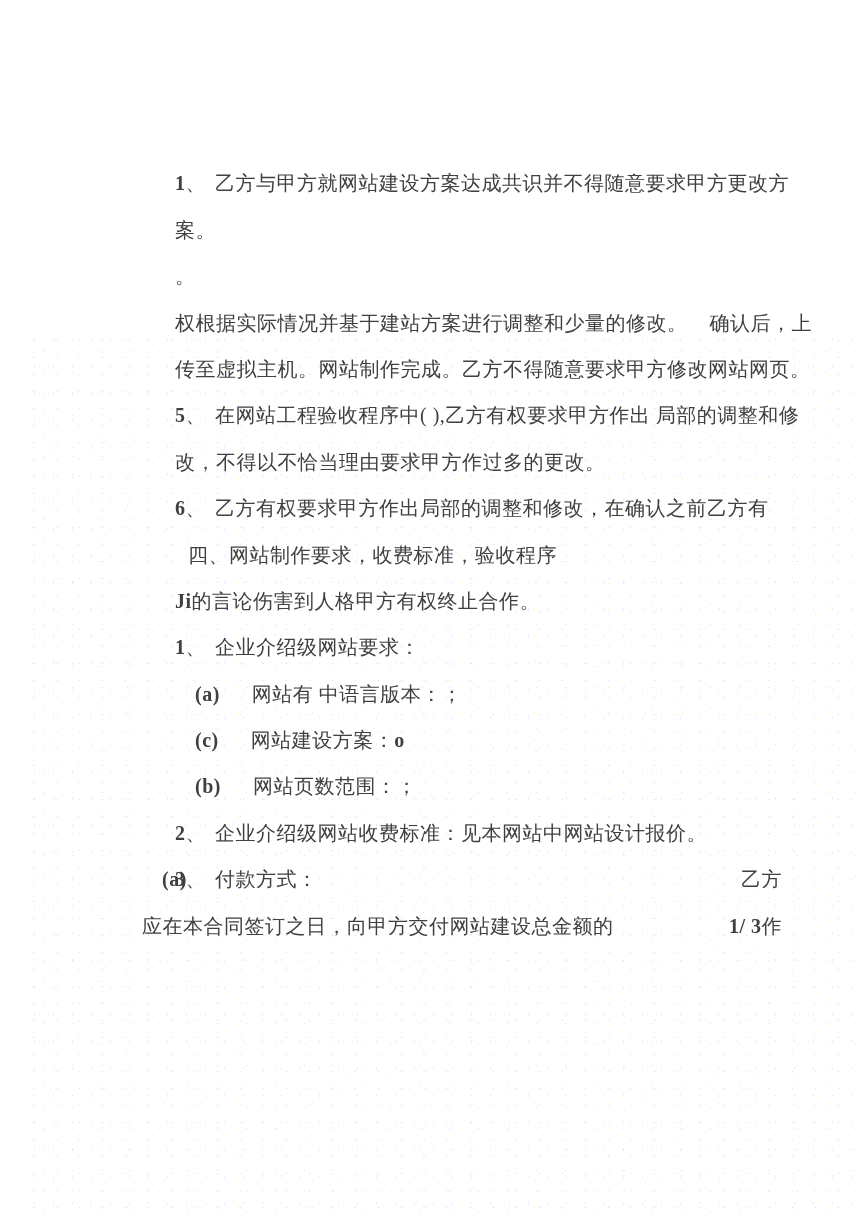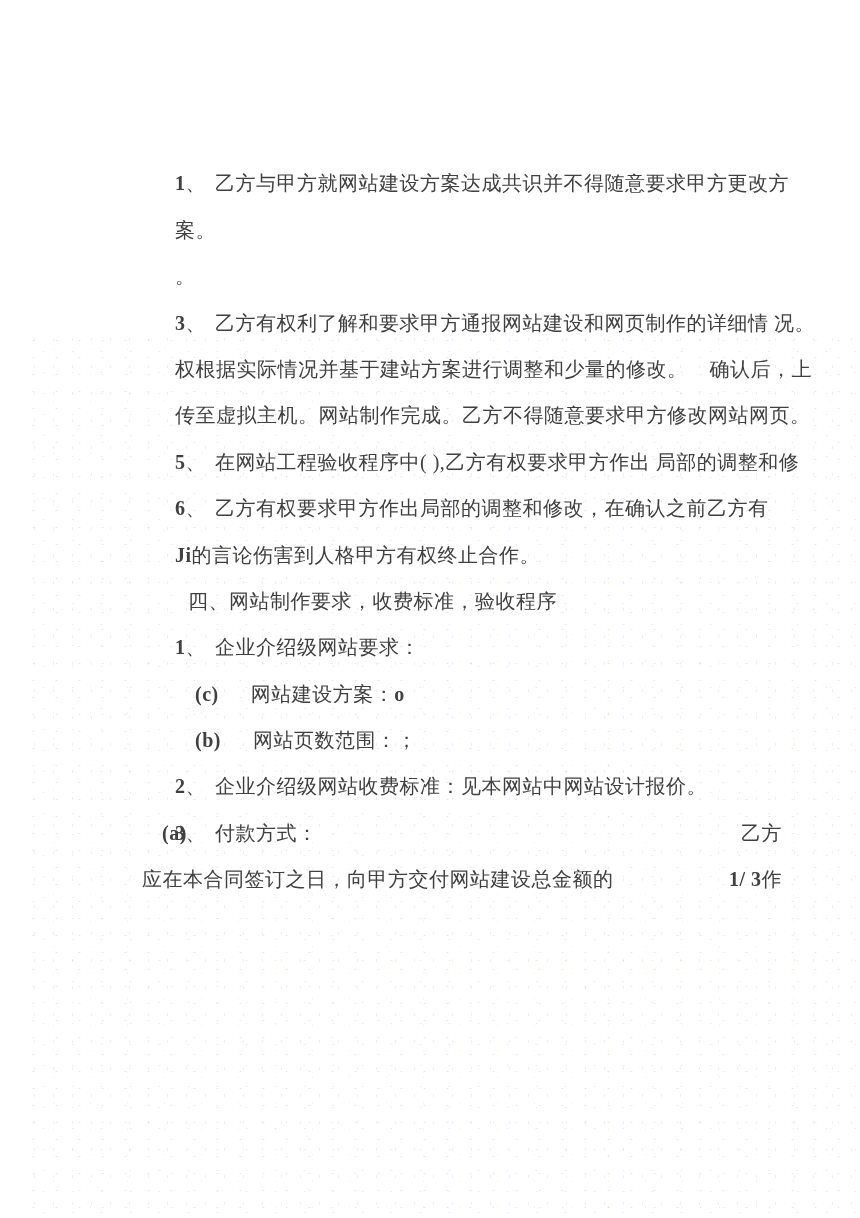--- a/index.html
+++ b/index.html
@@ -59,54 +59,57 @@
 
     <div class="line">
       <span>案。</span>
     </div>
 
 
     <div class="line">
       <span>。</span>
     </div>
 
-    <div class="line">
-      <span class="num">3</span><span class="sep">、</span><span>乙方有权利了解和要求甲方通报网站建设和网页制作的详细情 况。</span>
-    </div>
 
 
     <div class="line">
       <span>权根据实际情况并基于建站方案进行调整和少量的修改。    确认后，上</span>
     </div>
 
     <div class="line">
       <span>传至虚拟主机。网站制作完成。乙方不得随意要求甲方修改网站网页。</span>
     </div>
 
     <div class="line">
       <span class="num">5</span><span class="sep">、</span><span>在网站工程验收程序中( ),乙方有权要求甲方作出 局部的调整和修</span>
     </div>
 
+    <div class="line">
+      <span>改，不得以不恰当理由要求甲方作过多的更改。</span>
+    </div>
 
     <div class="line">
       <span class="num">6</span><span class="sep">、</span><span>乙方有权要求甲方作出局部的调整和修改，在确认之前乙方有</span>
-    </div>
-
-    <div class="line">
-      <span class="num">Ji</span><span>的言论伤害到人格甲方有权终止合作。</span>
     </div>
 
     <div class="line indent">
       <span>四、网站制作要求，收费标准，验收程序</span>
     </div>
 
     <div class="line">
+      <span class="num">Ji</span><span>的言论伤害到人格甲方有权终止合作。</span>
+    </div>
+
+    <div class="line">
       <span class="num">1</span><span class="sep">、</span><span>企业介绍级网站要求：</span>
     </div>
 
+    <div class="line sub">
+      <span class="num">(a)</span><span>网站有 中语言版本：；</span>
+    </div>
 
     <div class="line sub">
       <span class="num">(c)</span><span>网站建设方案：</span><span class="bold">o</span>
     </div>
 
     <div class="line sub">
       <span class="num">(b)</span><span>网站页数范围：；</span>
     </div>
 
     <div class="line">

